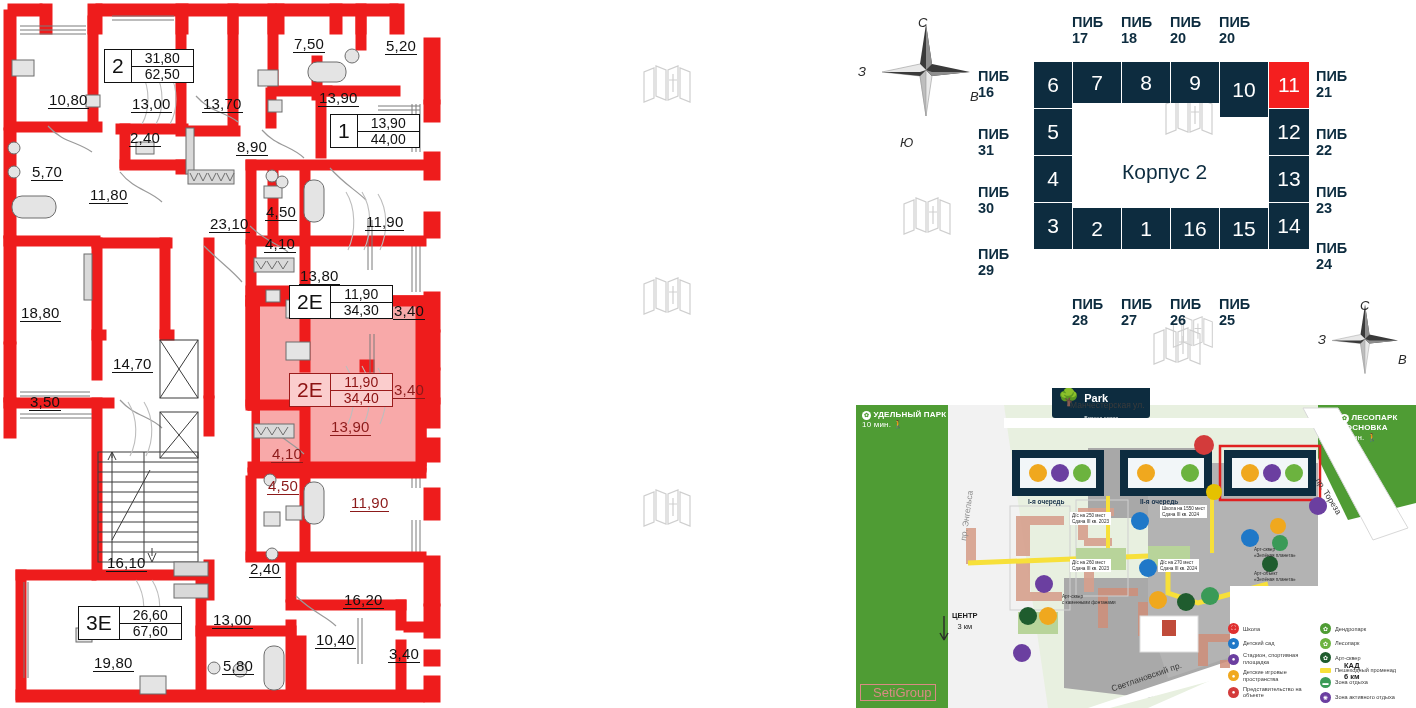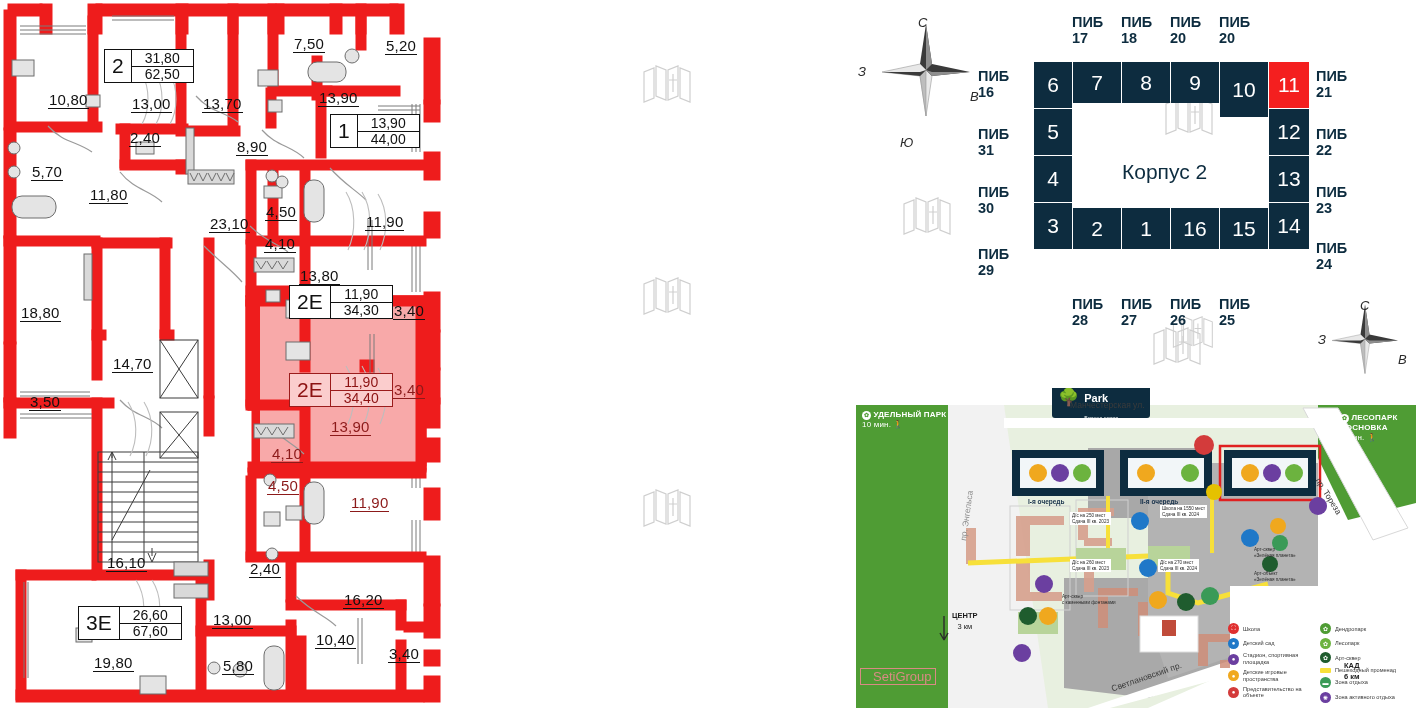--- a/index.html
+++ b/index.html
@@ -810,21 +810,21 @@
     <div class="metro" style="left:104px; top:222px; font-size:7.5px;">
       <span>ЦЕНТР</span><br>
       <span style="font-weight:400;">3 км</span>
     </div>
     <div class="metro" style="left:496px; top:272px; font-size:7.5px;">
       <span>КАД</span><br>
       <span style="font-weight:700;">6 км</span>
     </div>
 
     
-    <div class="setigroup" style="left:12px; top:280px;padding-left:12px;">SetiGroup</div>
+    <div class="setigroup" style="left:12px; top:296px;padding-left:12px;">SetiGroup</div>
 
     
     <div class="legend">
       <div style="display:flex; gap:6px;">
         <div style="width:86px;">
           <div class="lg-row">
             <span class="lg-dot" style="background:#e03030;">⛶</span>
             <span class="lg-txt">Школа</span>
             </div>
           <div class="lg-row">

